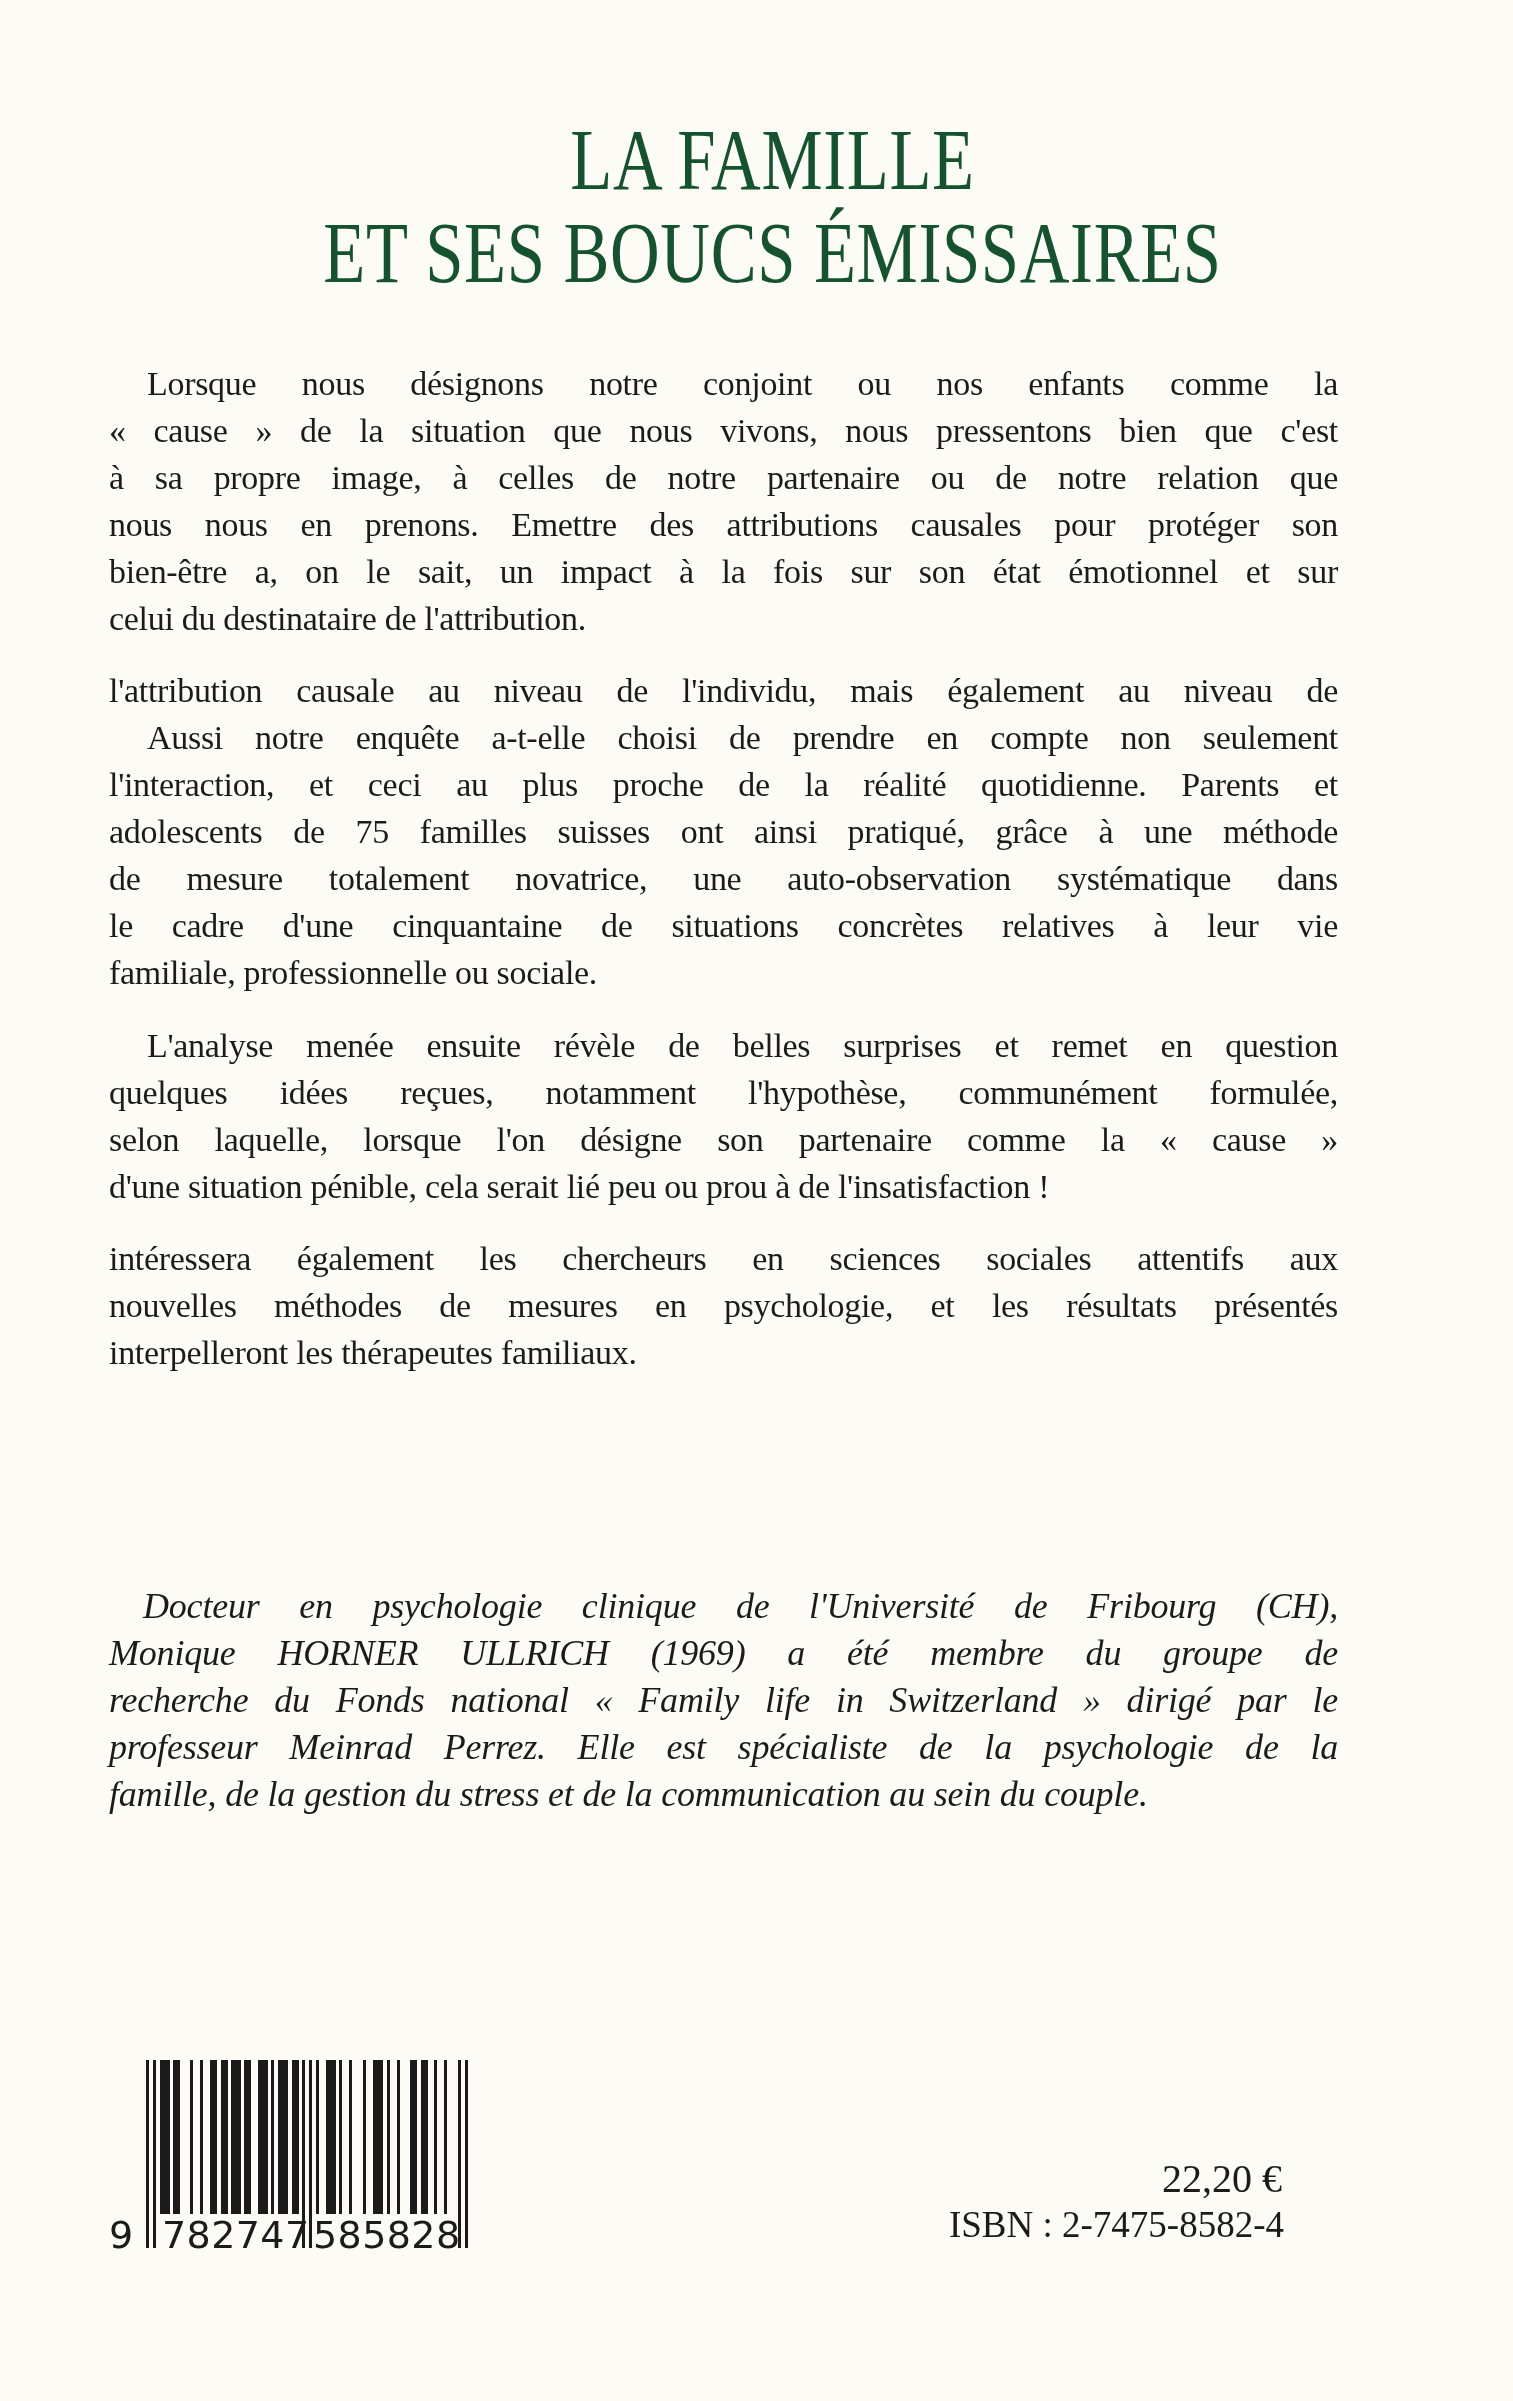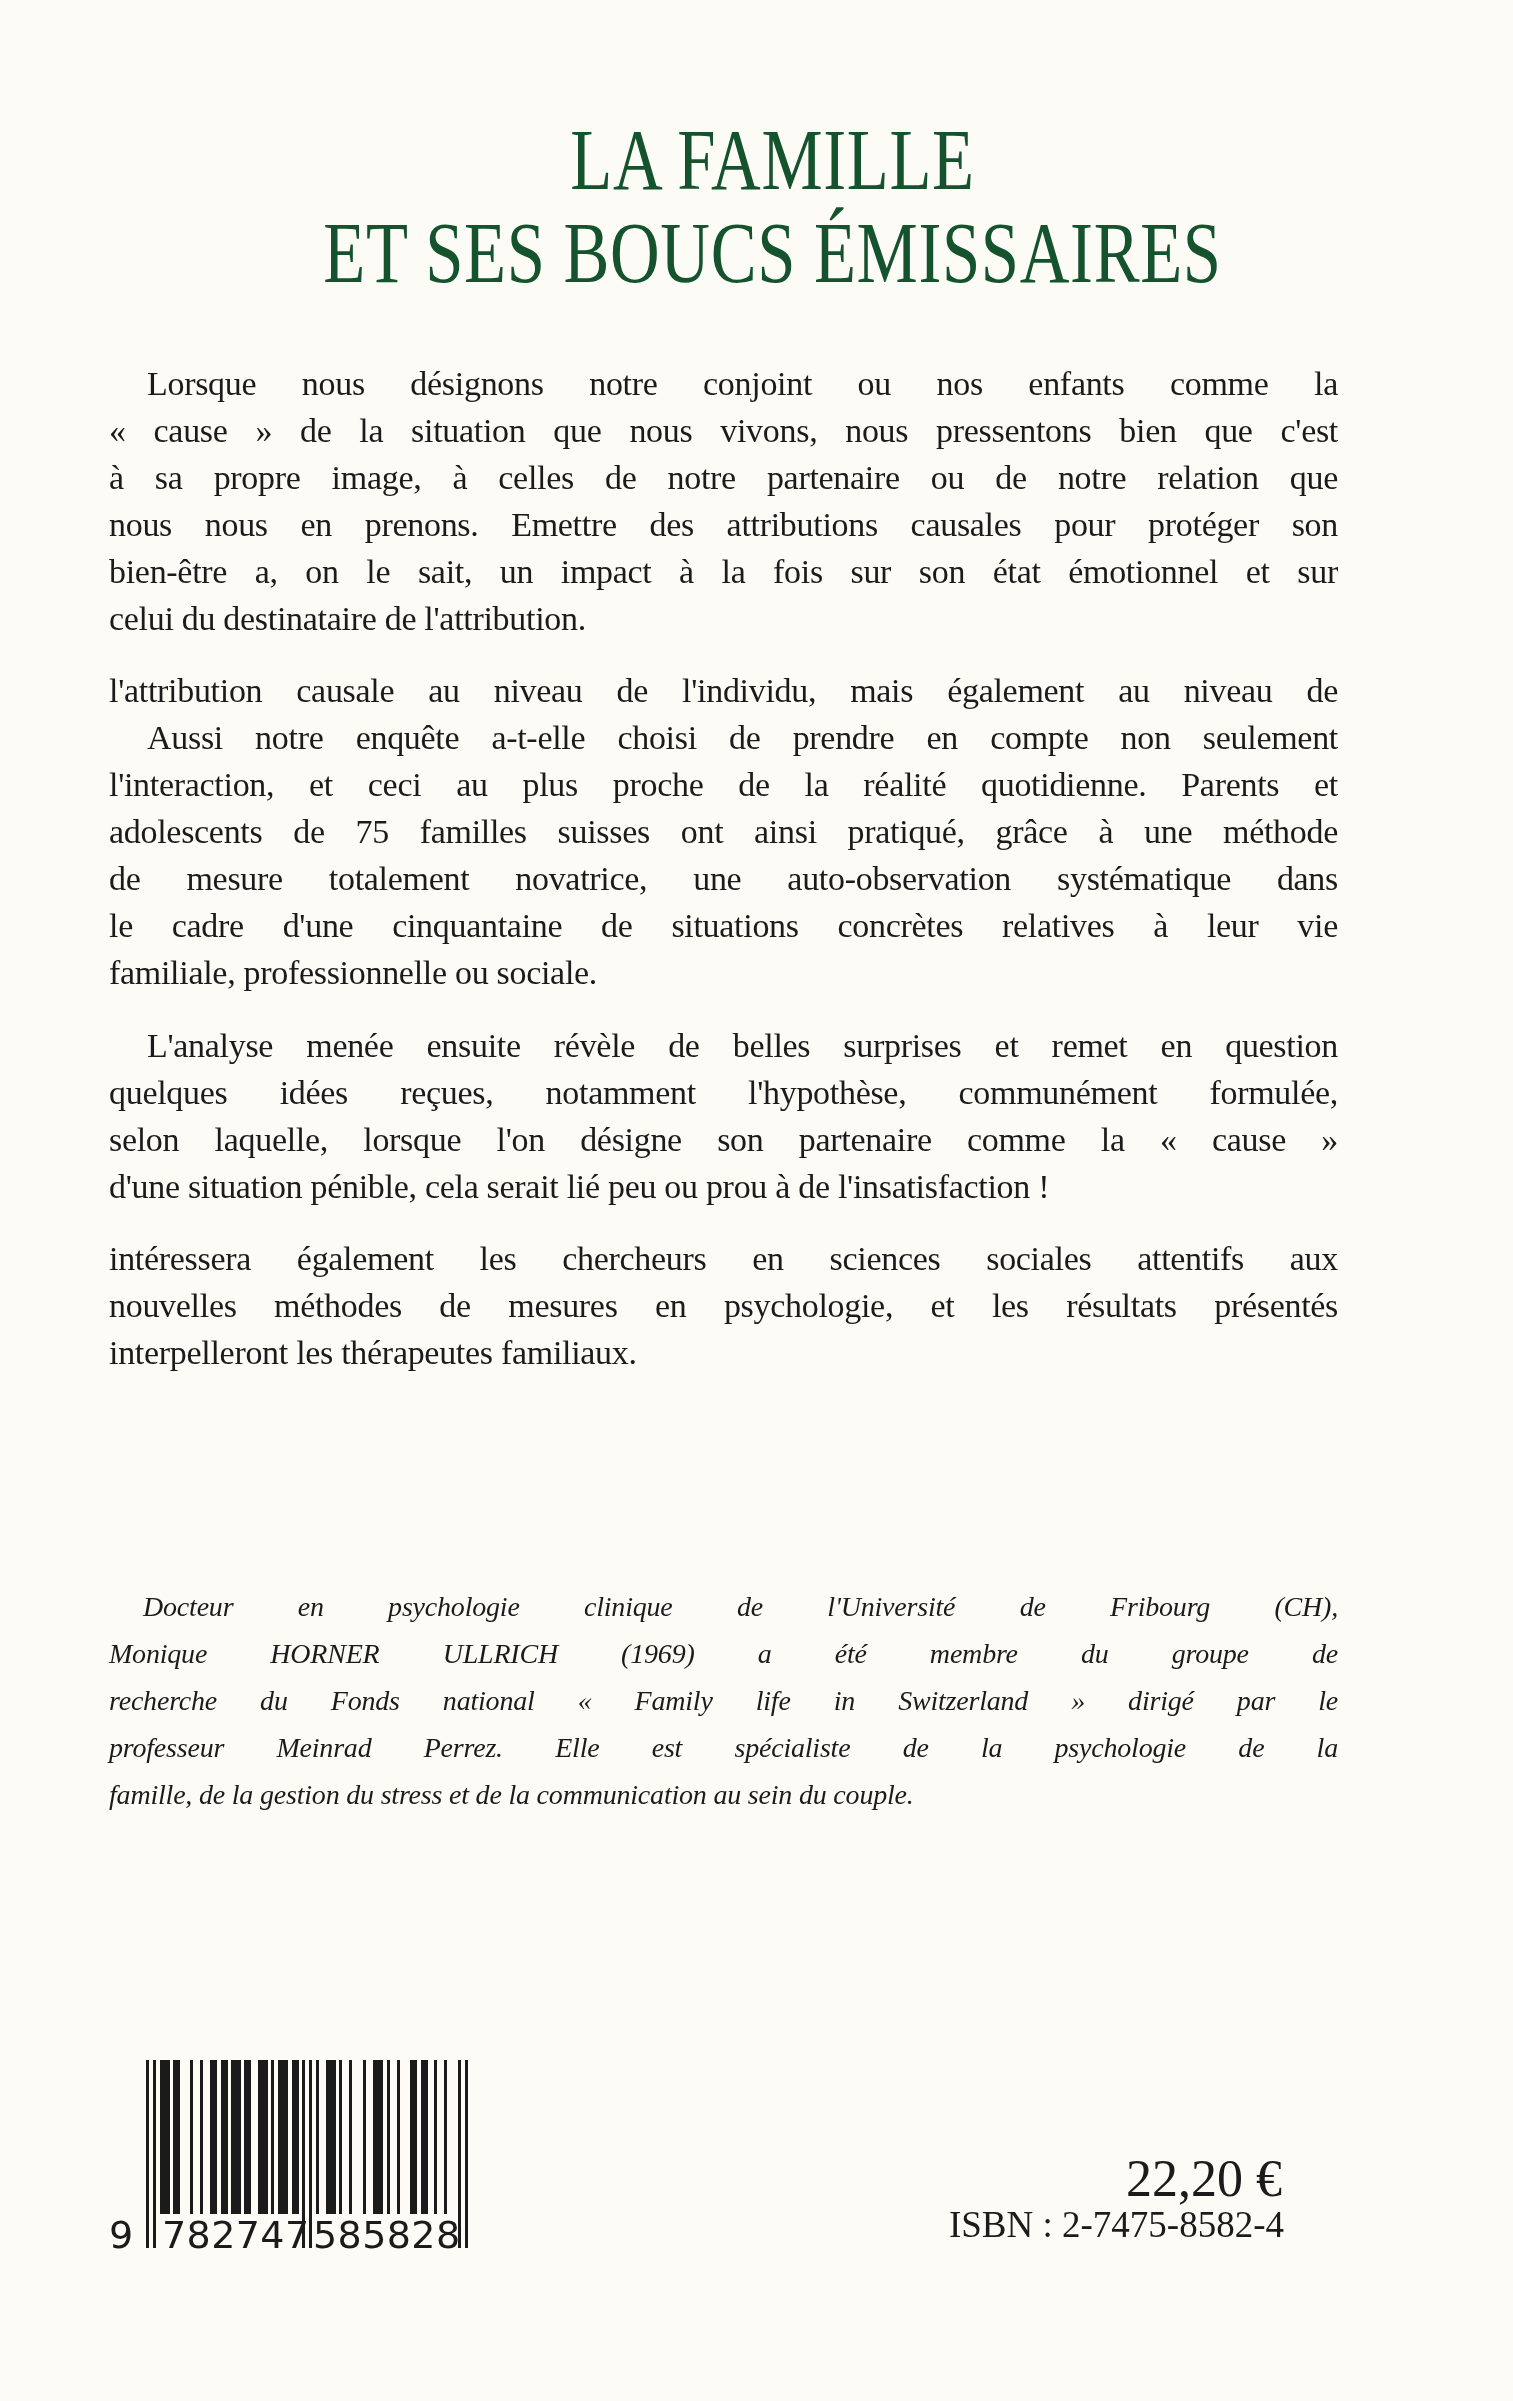--- a/index.html
+++ b/index.html
@@ -31,21 +31,21 @@
     font-size: 34px; line-height: 47px; letter-spacing: -0.3px;
   }
   .para { margin-bottom: 25.4px; margin-top: 16px; }
   .jline { text-align: justify; text-align-last: justify; text-justify: inter-word; }
   .lastline { text-align: left; text-align-last: left; }
   .indent { text-indent: 38px; }
 
   
   .bio {
     position: absolute; left: 109px; width: 1229px; top: 1583px;
-    font-style: italic; font-size: 28px; line-height: 47px; letter-spacing: -0.2px;
+    font-style: italic; font-size: 36px; line-height: 47px; letter-spacing: -0.2px;
   }
   .bio .indent { text-indent: 34px; }
   .bio-bold { font-weight: normal; }
 
   
   .barcode {
     position: absolute; left: 109px; top: 2060px; width: 373px; height: 203px;
   }
   .barcode-bars { position: absolute; left: 37px; top: 0; width: 326px; height: 197px; }
   .bar { position: absolute; top: 0; background: #1b1b1b; }
@@ -55,21 +55,21 @@
     font-size: 38px; line-height: 44px; color: #1b1b1b;
     letter-spacing: 0.4px; white-space: nowrap;
   }
   .bc-lead  { left: 0px; }
   .bc-left  { left: 53px; }
   .bc-right { left: 204px; }
 
   
   .price {
     position: absolute; top: 2157px; right: 231px;
-    font-size: 52px; line-height: 44px;
+    font-size: 40px; line-height: 44px;
   }
   .isbn {
     position: absolute; top: 2204px; right: 229px;
     font-size: 37px; line-height: 41px;
   }
 </style>
 </head>
 <body>
 
 <div class="cover">

